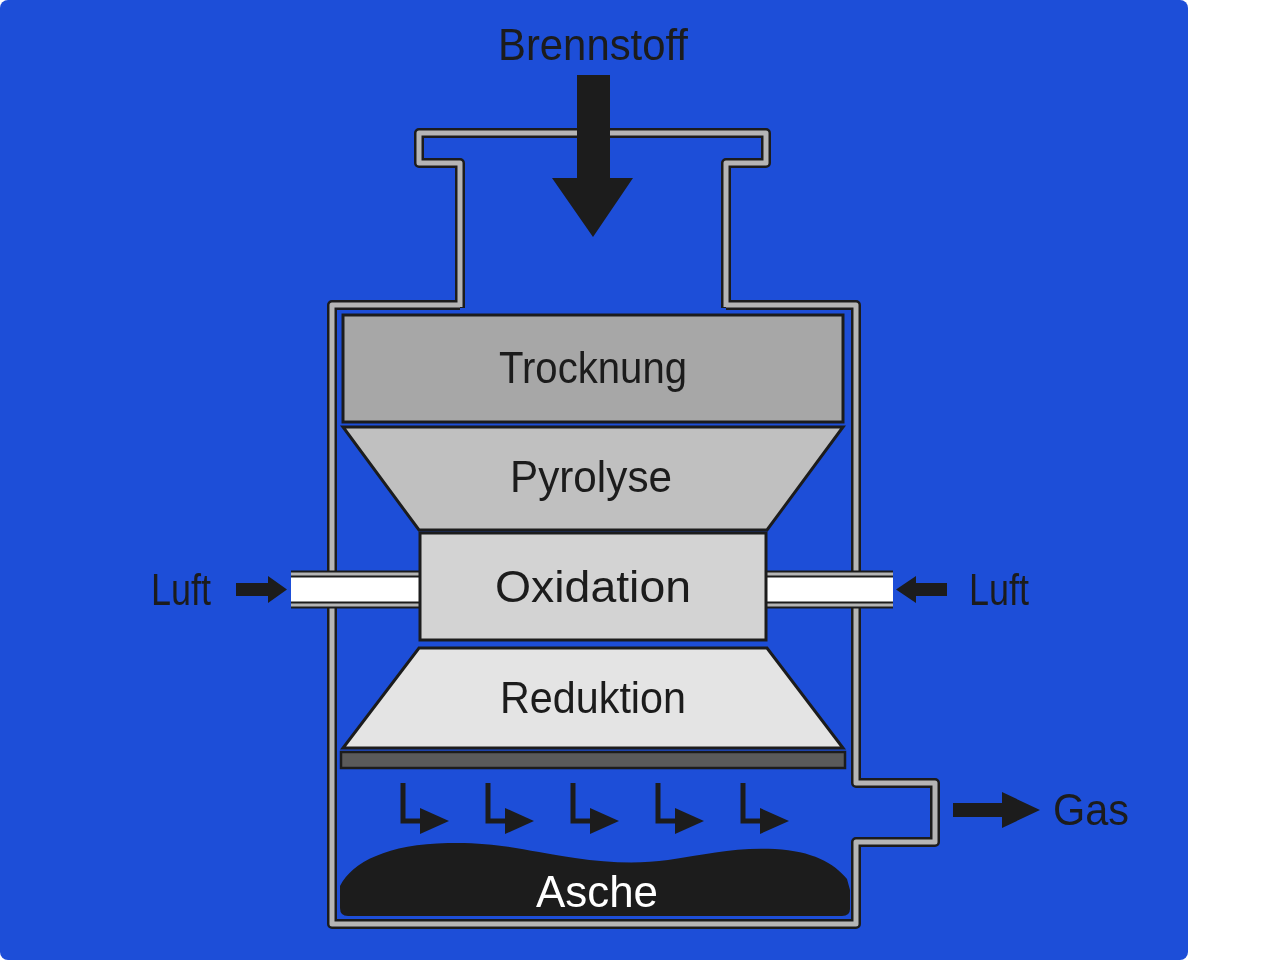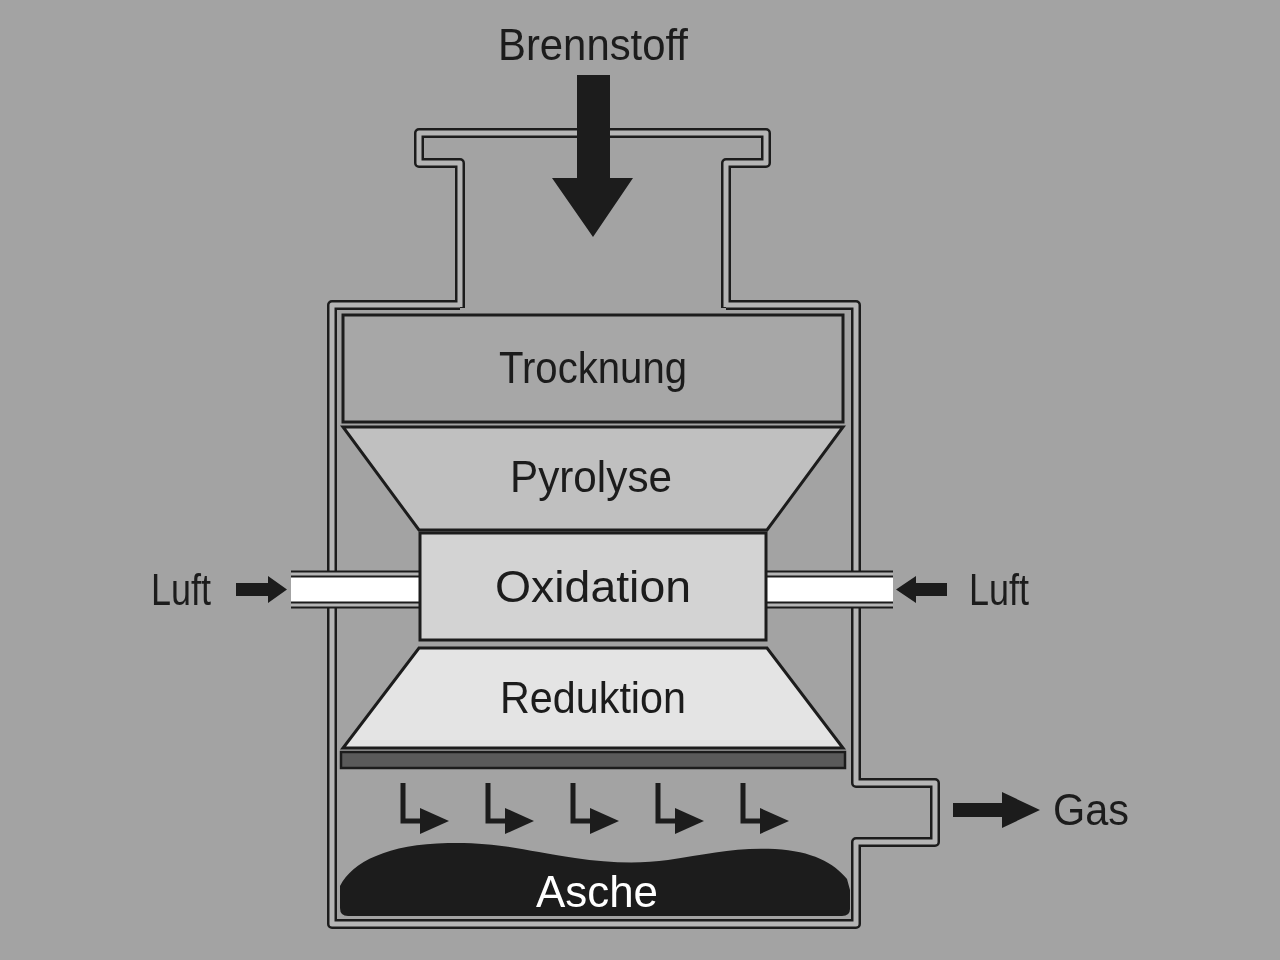--- a/index.html
+++ b/index.html
@@ -2,24 +2,25 @@
 <html><head>
 <meta charset="utf-8">
 <style>
   html, body {
     margin: 0;
     padding: 0;
     background: #ffffff;
   }
   .stage {
     position: relative;
-    width: 1280px;
+    width: 1188px;
     height: 960px;
-    background: #a3a3a3;
+    background: #1d4ed8;
     overflow: hidden;
+    border-radius: 8px;
   }
   svg {
     display: block;
   }
   svg text {
     font-family: "Liberation Sans", sans-serif;
     font-size: 44px;
     fill: #1c1c1c;
     text-anchor: middle;
   }

